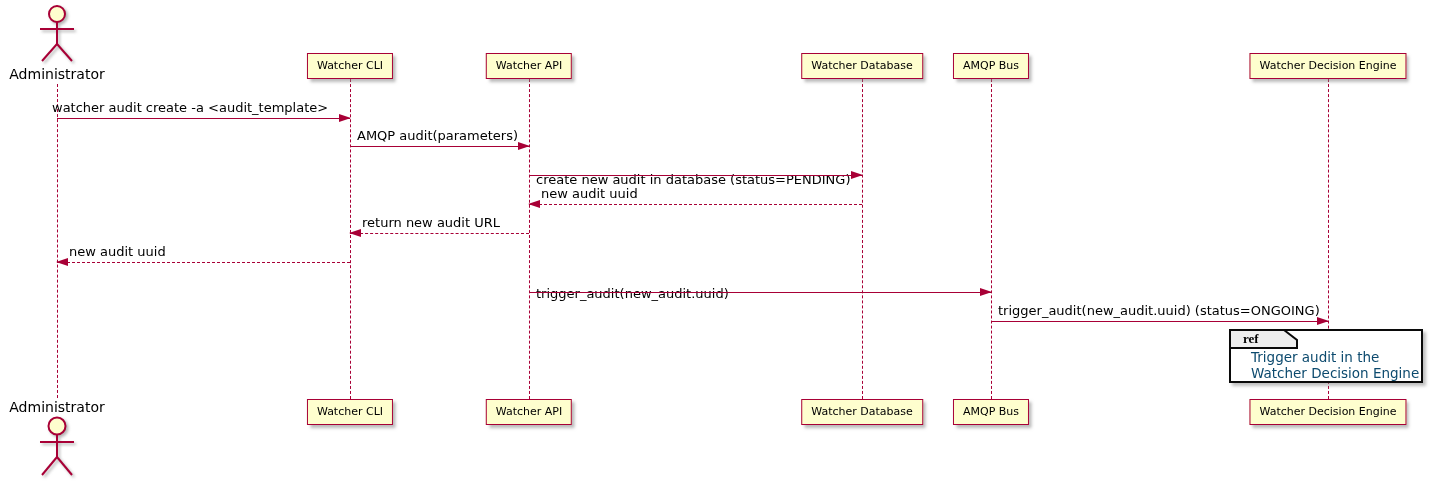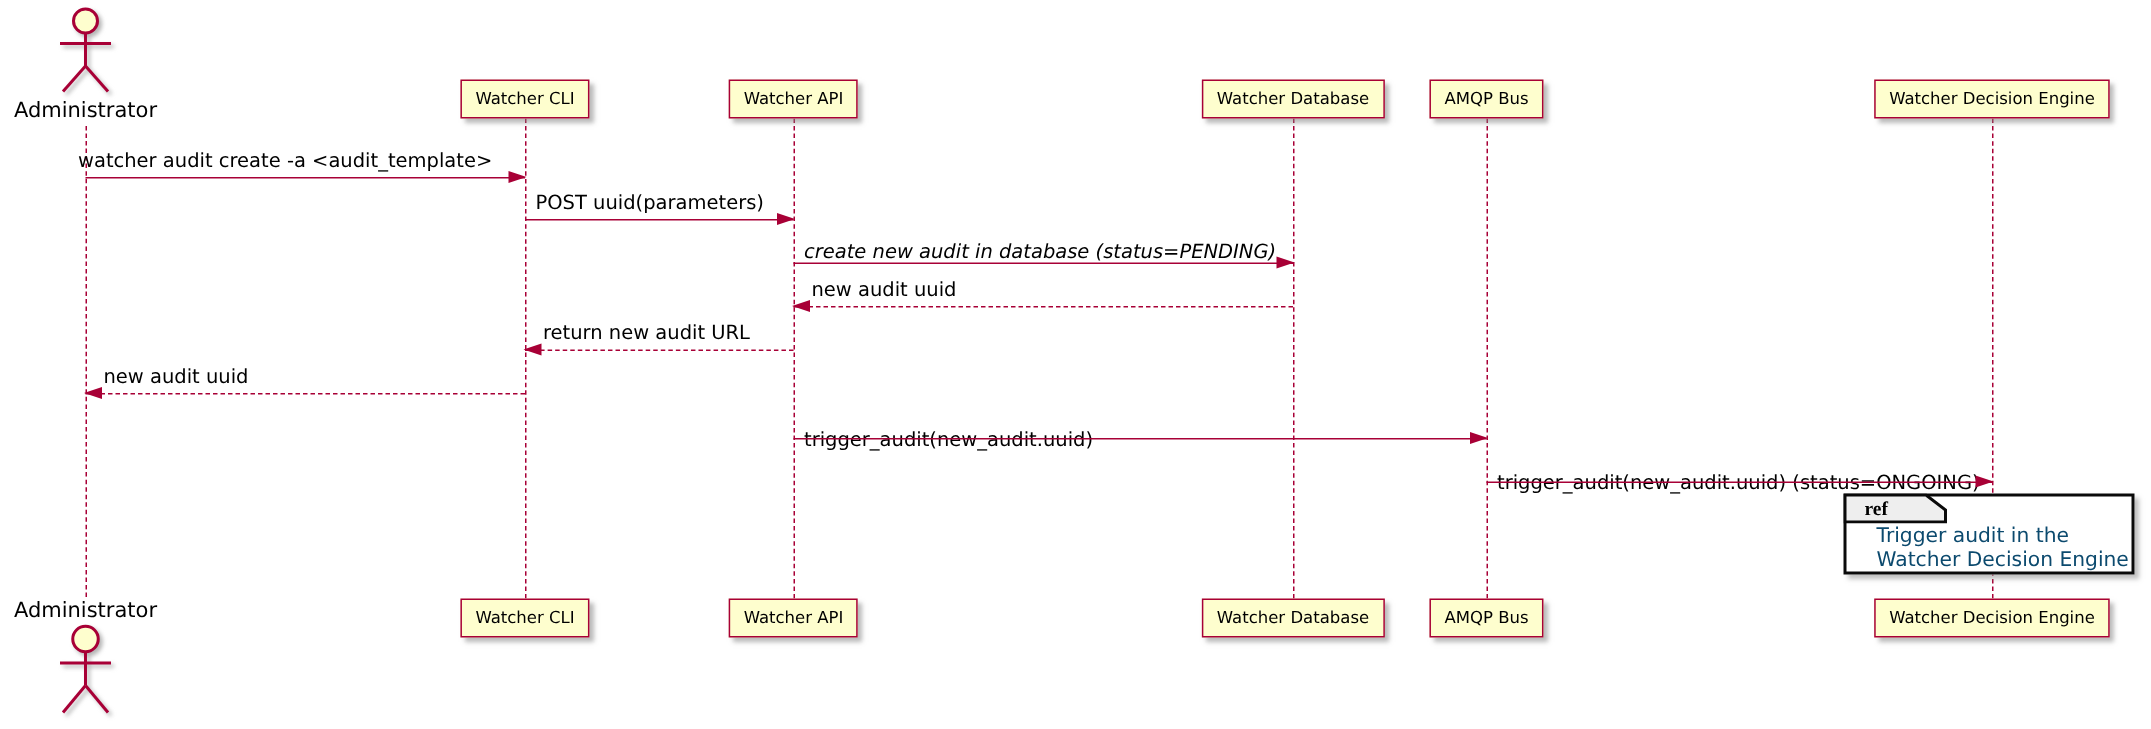--- a/index.html
+++ b/index.html
@@ -150,39 +150,39 @@
 
   <div class="pbox" style="left:350px; top:53px;">Watcher CLI</div>
   <div class="pbox" style="left:529px; top:53px;">Watcher API</div>
   <div class="pbox" style="left:862px; top:53px;">Watcher Database</div>
   <div class="pbox" style="left:991px; top:53px;">AMQP Bus</div>
   <div class="pbox" style="left:1328px; top:53px;">Watcher Decision Engine</div>
 
   <div class="msg-label" style="left:52px; top:100px;">watcher audit create -a &lt;audit_template&gt;</div>
   <div class="msg-line solid arrow-right" style="left:57px; top:118px; width:293px;"></div>
 
-  <div class="msg-label" style="left:357px; top:128px;">POST uuid(parameters)</div>
+  <div class="msg-label" style="left:357px; top:128px;">AMQP audit(parameters)</div>
   <div class="msg-line solid arrow-right" style="left:350px; top:146px; width:179px;"></div>
 
-  <div class="msg-label" style="left:536px; top:161px;font-style:italic;">create new audit in database (status=PENDING)</div>
+  <div class="msg-label" style="left:536px; top:172px;">create new audit in database (status=PENDING)</div>
   <div class="msg-line solid arrow-right" style="left:529px; top:175px; width:333px;"></div>
 
   <div class="msg-label" style="left:541px; top:186px;">new audit uuid</div>
   <div class="msg-line dashed arrow-left" style="left:529px; top:204px; width:333px;"></div>
 
   <div class="msg-label" style="left:362px; top:215px;">return new audit URL</div>
   <div class="msg-line dashed arrow-left" style="left:350px; top:233px; width:179px;"></div>
 
   <div class="msg-label" style="left:69px; top:244px;">new audit uuid</div>
   <div class="msg-line dashed arrow-left" style="left:57px; top:262px; width:293px;"></div>
 
   <div class="msg-label" style="left:536px; top:274px;margin-top:12px;">trigger_audit(new_audit.uuid)</div>
   <div class="msg-line solid arrow-right" style="left:529px; top:292px; width:462px;"></div>
 
-  <div class="msg-label" style="left:998px; top:303px;margin-top:12px;">trigger_audit(new_audit.uuid) (status=ONGOING)</div>
+  <div class="msg-label" style="left:998px; top:303px;">trigger_audit(new_audit.uuid) (status=ONGOING)</div>
   <div class="msg-line solid arrow-right" style="left:991px; top:321px; width:337px;"></div>
 
   <div class="ref-box">
     <svg class="ref-tab-shape" width="70" height="20" viewBox="0 0 70 20">
       <polygon points="1,1 55,1 68,11 68,19 1,19" fill="#EEEEEE" stroke="#0a0a0a" stroke-width="2"></polygon>
     </svg>
     <span class="ref-tab-label">ref</span>
     <div class="ref-content">
       <div>Trigger audit in the</div>
       <div>Watcher Decision Engine</div>

